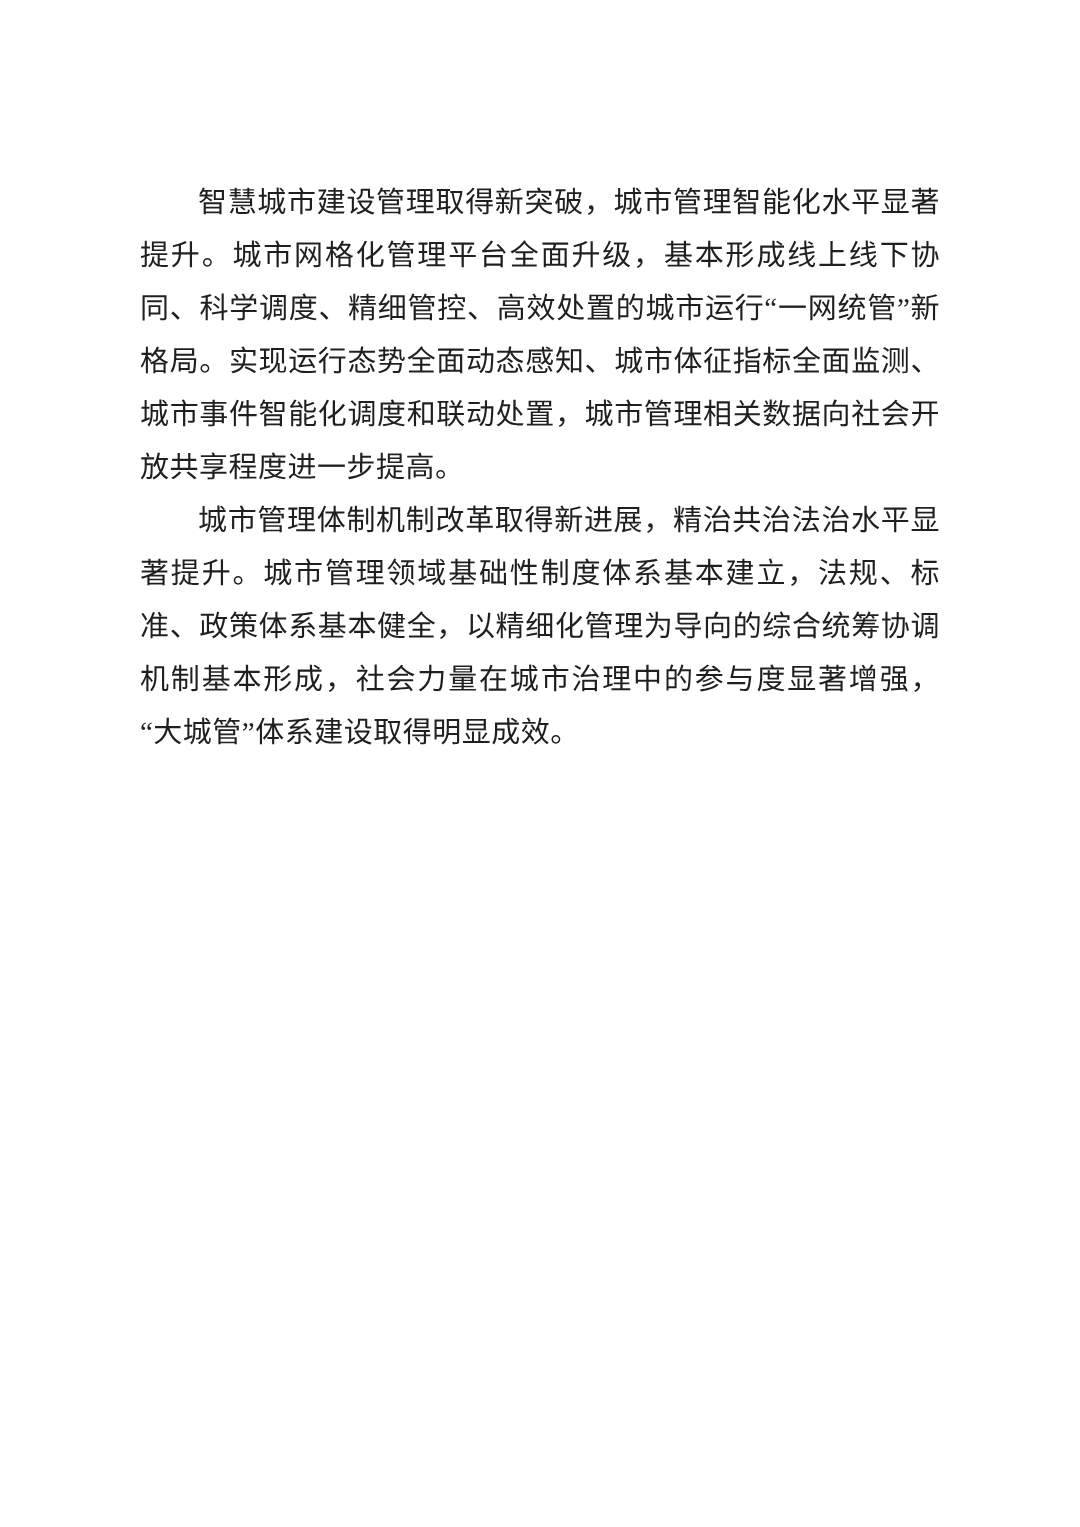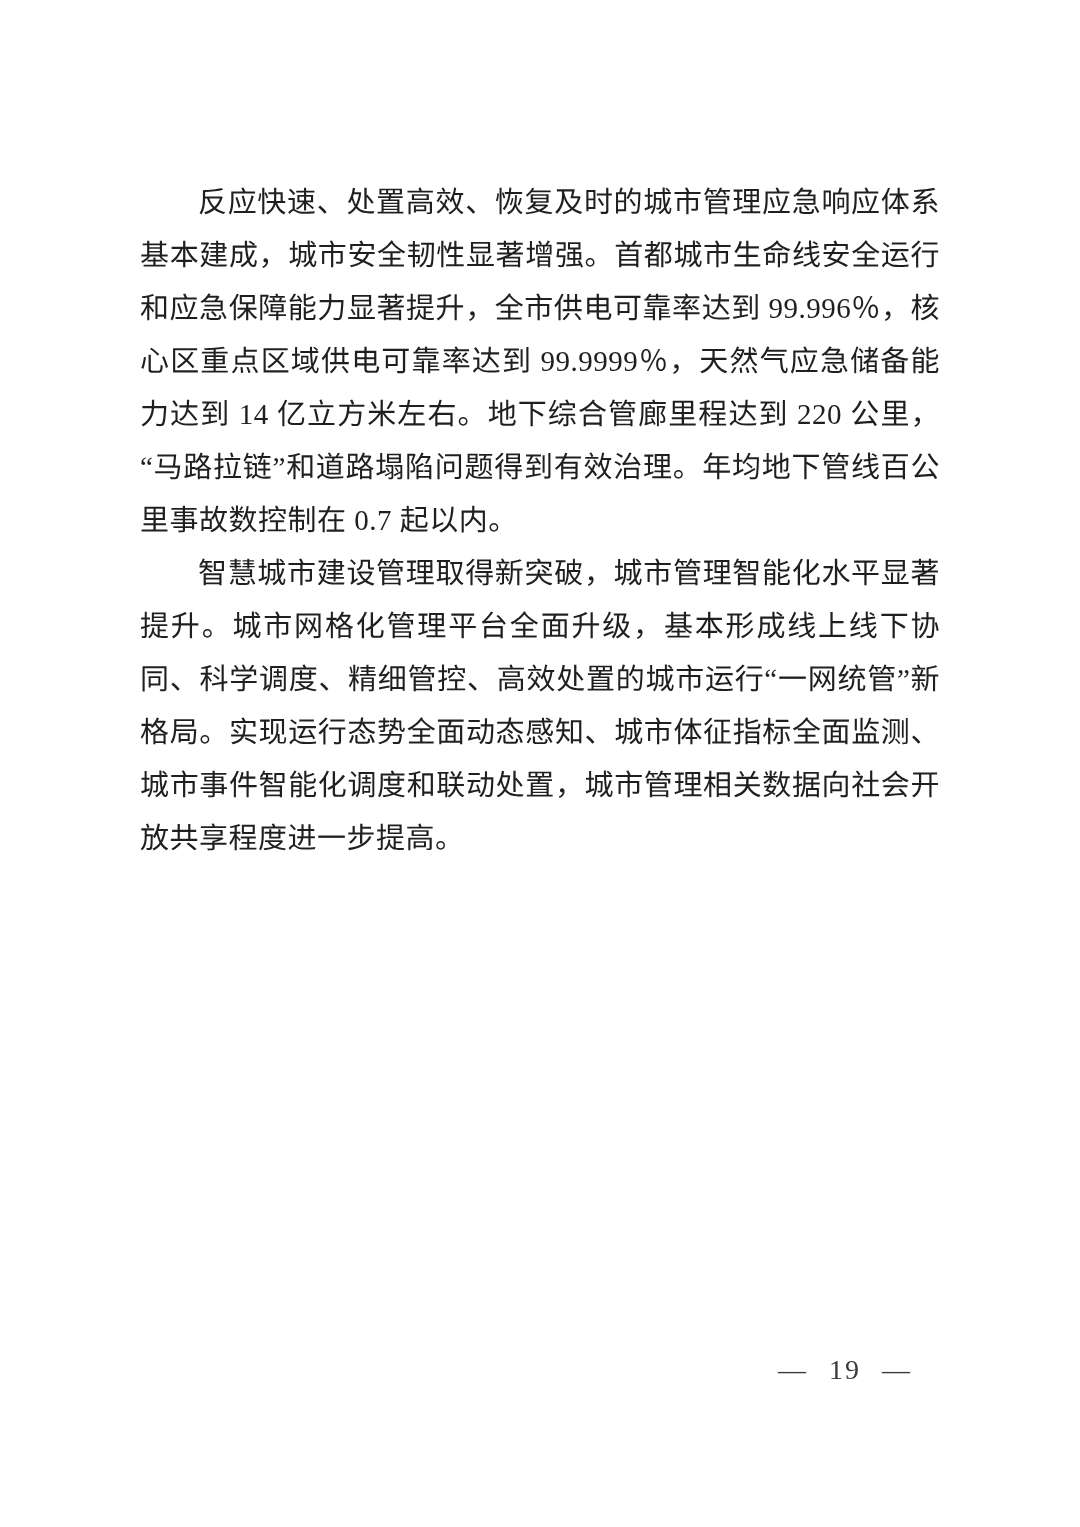--- a/index.html
+++ b/index.html
@@ -56,21 +56,18 @@
     word-spacing: 12px;
     font-family: "Liberation Serif", "DejaVu Serif", serif;
   }
 </style>
 </head>
 <body>
 
 <div class="page">
 
   <div class="body-text">
-    <p>反应快速、处置高效、恢复及时的城市管理应急响应体系基本建成，城市安全韧性显著增强。首都城市生命线安全运行和应急保障能力显著提升，全市供电可靠率达到 99.996％，核心区重点区域供电可靠率达到 99.9999％，天然气应急储备能力达到 14 亿立方米左右。地下综合管廊里程达到 220 公里，“马路拉链”和道路塌陷问题得到有效治理。年均地下管线百公里事故数控制在 0.7 起以内。</p>
     <p>智慧城市建设管理取得新突破，城市管理智能化水平显著提升。城市网格化管理平台全面升级，基本形成线上线下协同、科学调度、精细管控、高效处置的城市运行“一网统管”新格局。实现运行态势全面动态感知、城市体征指标全面监测、城市事件智能化调度和联动处置，城市管理相关数据向社会开放共享程度进一步提高。</p>
+    <p>城市管理体制机制改革取得新进展，精治共治法治水平显著提升。城市管理领域基础性制度体系基本建立，法规、标准、政策体系基本健全，以精细化管理为导向的综合统筹协调机制基本形成，社会力量在城市治理中的参与度显著增强，“大城管”体系建设取得明显成效。</p>
   </div>
 
-  <div class="page-footer">
-    <span class="page-number">— 19 —</span>
-  </div>
 
 </div>
 
 </body></html>

